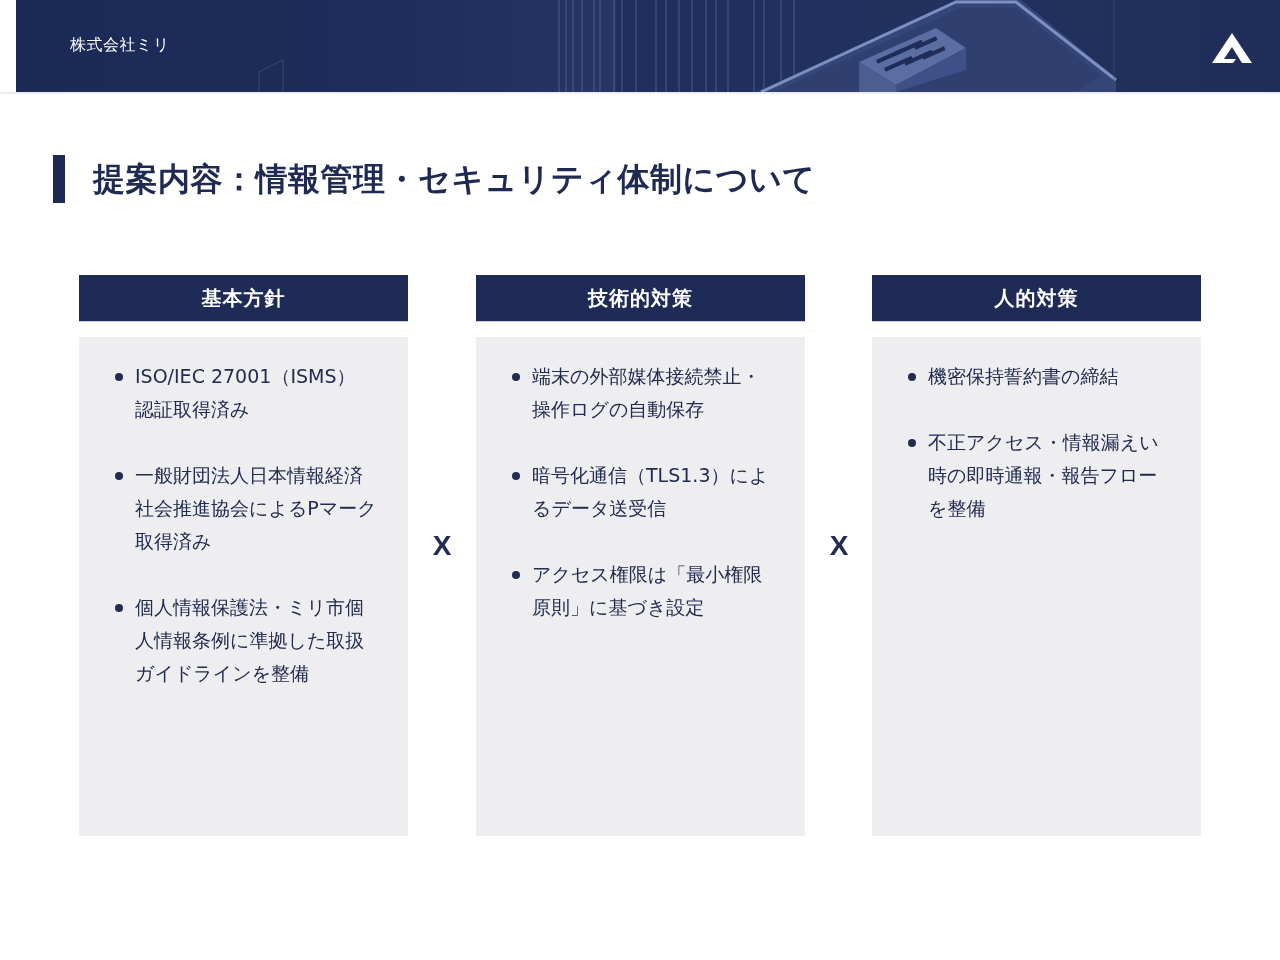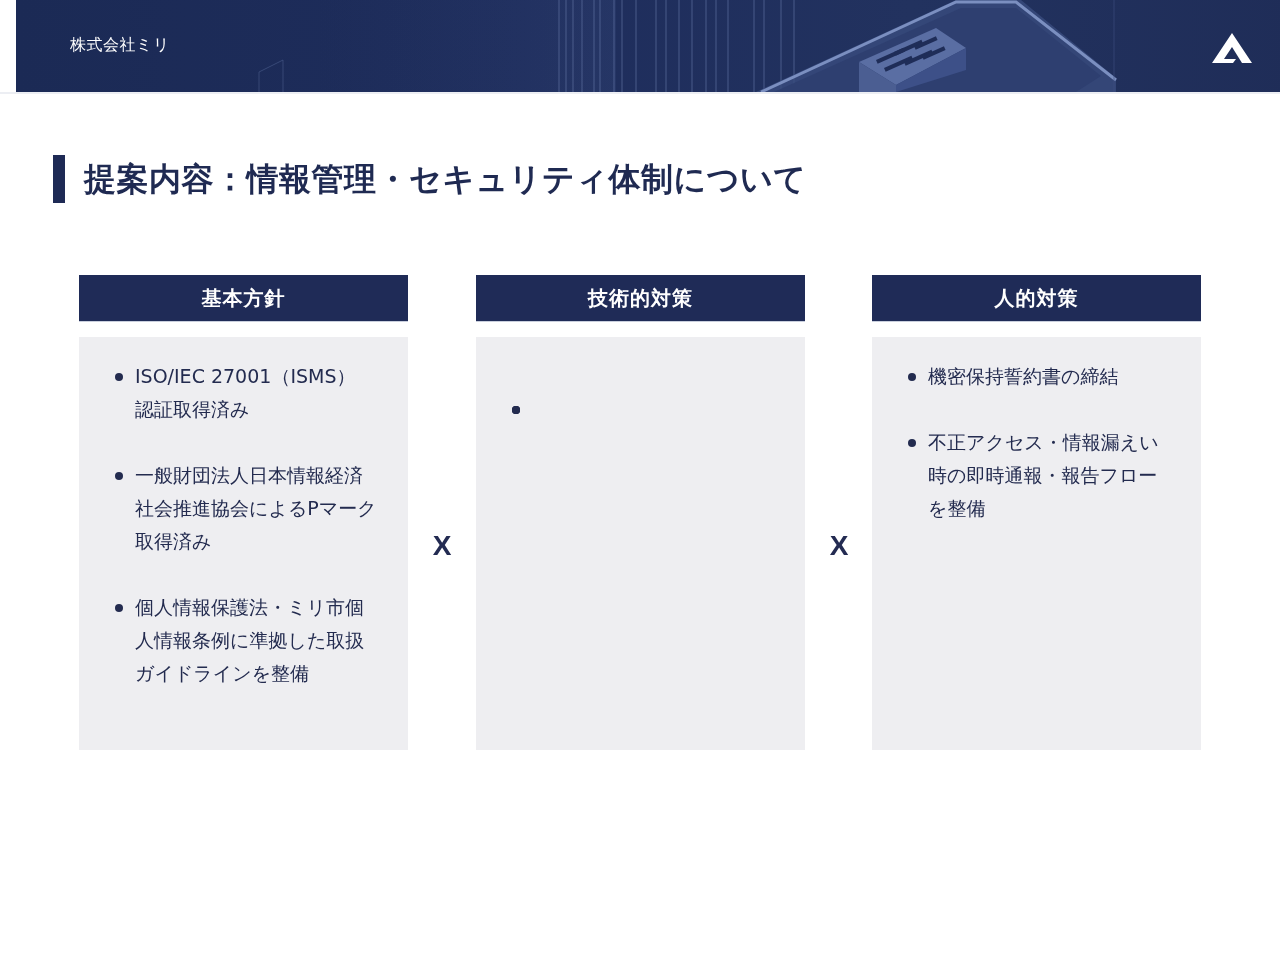--- a/index.html
+++ b/index.html
@@ -51,21 +51,21 @@
     }
     
     .title-bar {
       position: absolute;
       left: 53px; top: 155px;
       width: 12px; height: 48px;
       background: #1e2a55;
     }
     .page-title {
       position: absolute;
-      left: 84px; top: 155px;
+      left: 93px; top: 155px;
       font-size: 32px;
       font-weight: bold;
       color: #1f2a52;
       line-height: 48px;
       white-space: nowrap;
       letter-spacing: 0.5px;
     }
     
     .column {
       position: absolute;
@@ -81,21 +81,21 @@
       color: #ffffff;
       font-size: 20px;
       font-weight: bold;
       text-align: center;
       line-height: 46px;
       letter-spacing: 1px;
       box-shadow: 0 1px 0 #c9cfdd;
     }
     .col-body {
       margin-top: 16px;
-      height: 413px;
+      height: 499px;
       background: #eeeef1;
       box-sizing: border-box;
       padding: 23px 30px 0 34px;
     }
     .col-list {
       list-style: none;
       margin: 0;
       padding: 0;
     }
     .col-item {
@@ -205,23 +205,23 @@
       </ul>
     </div>
   </div>
 
   <div class="times times-1">X</div>
 
   <div class="column col-2">
     <div class="col-header">技術的対策</div>
     <div class="col-body">
       <ul class="col-list">
-        <li class="col-item"><span class="bullet-dot"></span></li>
-        <li class="col-item"><span class="bullet-dot"></span></li>
-        <li class="col-item"><span class="bullet-dot"></span></li>
+        <li class="col-item"><span class="bullet-dot"></span><span>端末の外部媒体接続禁止・操作ログの自動保存</span></li>
+        <li class="col-item"><span class="bullet-dot"></span><span>暗号化通信（TLS1.3）によるデータ送受信</span></li>
+        <li class="col-item"><span class="bullet-dot"></span><span>アクセス権限は「最小権限原則」に基づき設定</span></li>
       </ul>
     </div>
   </div>
 
   <div class="times times-2">X</div>
 
   <div class="column col-3">
     <div class="col-header">人的対策</div>
     <div class="col-body">
       <ul class="col-list">

